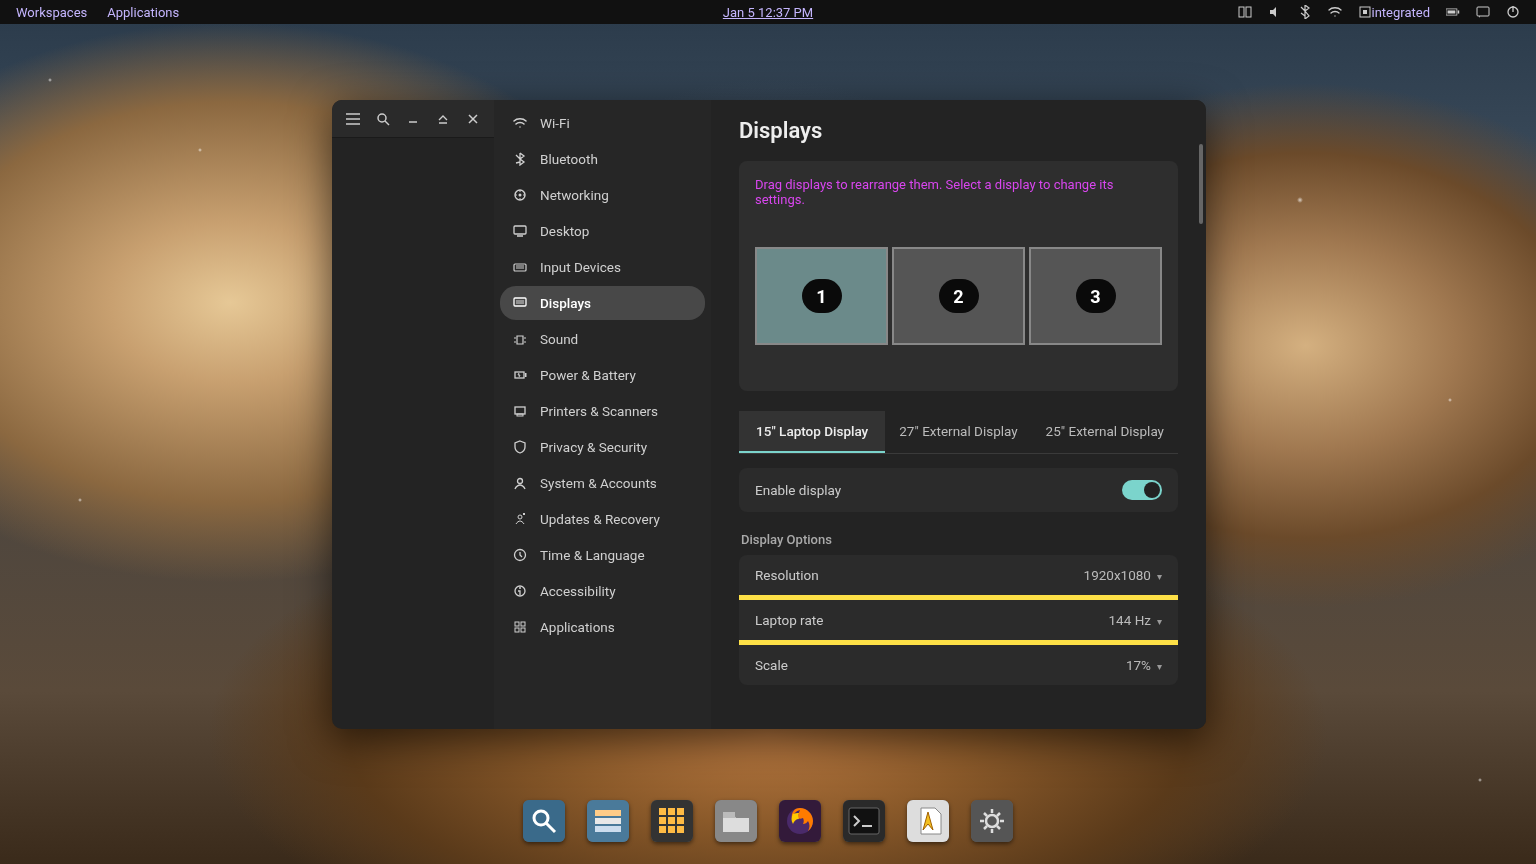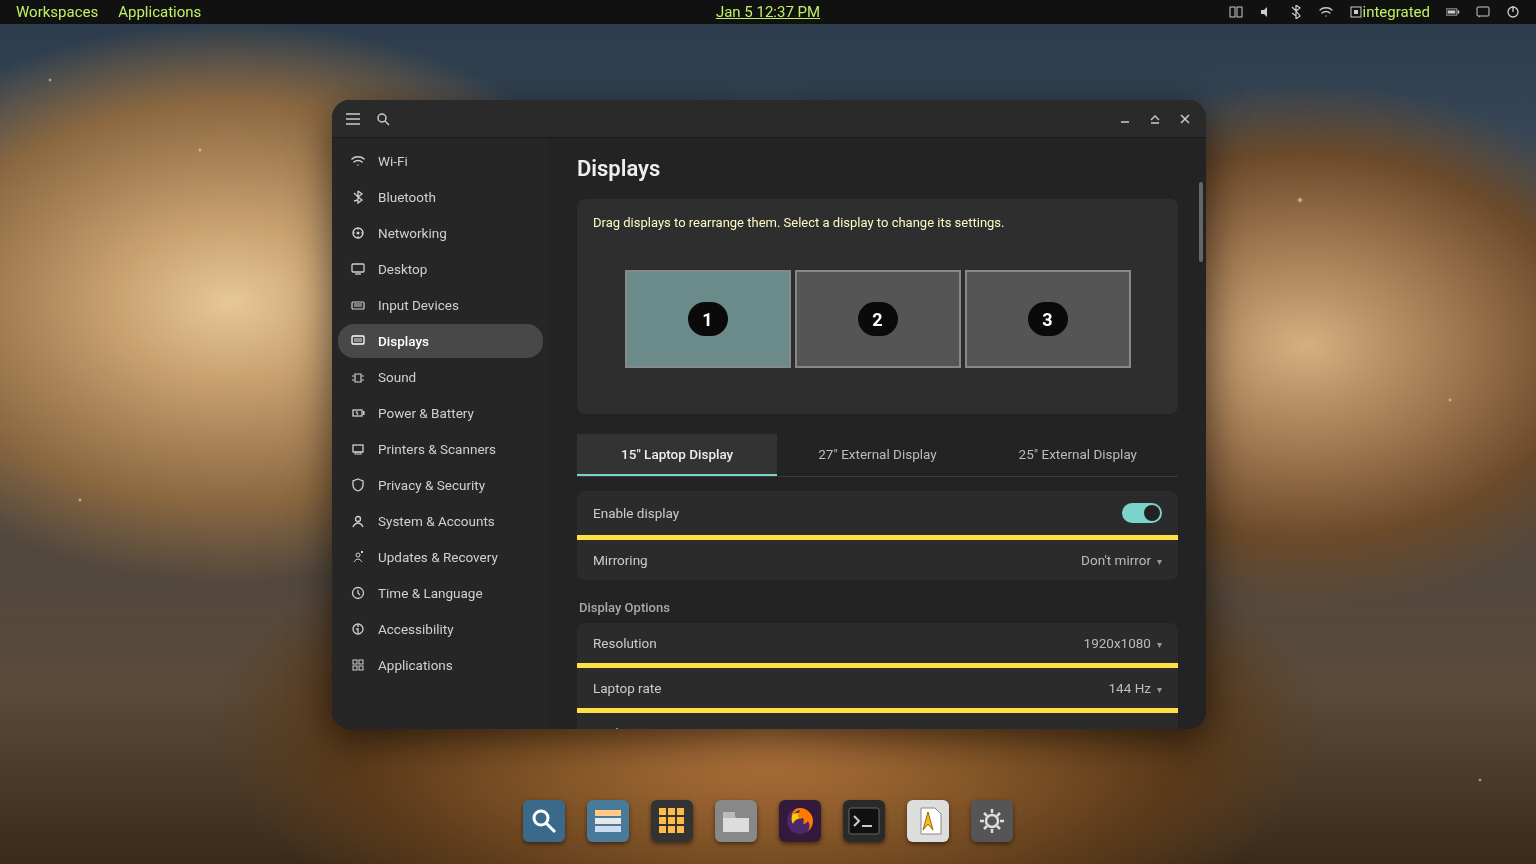--- a/index.html
+++ b/index.html
@@ -37,41 +37,41 @@
 }
 
 
 .top-panel {
   position: absolute;
   top: 0; left: 0; right: 0;
   height: 24px;
   background: #111;
   display: flex;
   align-items: center;
-  font-size: 15px;
-  color: #bef264;
+  font-size: 13px;
+  color: #c4b5fd;
   z-index: 10;
 }
 .panel-left { display:flex; gap:20px; padding-left:16px; }
 .panel-center { position:absolute; left:50%; transform:translateX(-50%);text-decoration:underline; }
 .panel-right { margin-left:auto; display:flex; gap:16px; align-items:center; padding-right:16px; }
 .panel-item { cursor:pointer; }
 .tray-icon { width:14px; height:14px; display:inline-flex; align-items:center; justify-content:center; }
 .integrated { display:flex; align-items:center; }
 
 
 .window {
   position: absolute;
   left: 332px; top: 100px;
   width: 874px; height: 629px;
   background: #232323;
-  border-radius: 18px;
+  border-radius: 10px;
   box-shadow: 0 10px 40px rgba(0,0,0,.6);
   display: flex;
-  flex-direction: column;
+  flex-direction: row;
   overflow: hidden;
   z-index: 5;
 }
 .titlebar {
   height: 38px;
   display:flex; align-items:center;
   padding: 0 6px;
   background: #2a2a2a;
   border-bottom: 1px solid #1a1a1a;
 }
@@ -110,21 +110,21 @@
   padding: 8px 28px 20px 28px;
   position:relative;
 }
 .main h1 { font-size:22px; font-weight:600; color:#eee; margin:10px 0 18px; }
 .arrange-box {
   background:#2e2e2e;
   border-radius:8px;
   padding:16px;
   margin-bottom:20px;
 }
-.arrange-hint { font-size:13px; color:#fef9c3; margin-bottom:40px; }
+.arrange-hint { font-size:13px; color:#d946ef; margin-bottom:40px; }
 .monitors { display:flex; gap:4px; justify-content:center; margin-bottom:30px; }
 .monitor {
   width:166px; height:98px;
   background:#555;
   border:2px solid #888;
   display:flex; align-items:center; justify-content:center;
   cursor:grab;
 }
 .monitor.selected { background:#6b8a8a; }
 .monitor-badge {
@@ -464,27 +464,20 @@
           <div class="tab active">15" Laptop Display</div>
           <div class="tab">27" External Display</div>
           <div class="tab">25" External Display</div>
         </div>
 
       <div class="group">
         <div class="row">
           <span class="row-label">Enable display</span>
           <span class="toggle"></span>
         </div>
-        <div class="row">
-          <span class="row-label">Mirroring</span>
-          <span class="row-val">
-            <span>Don't mirror</span>
-            <span class="caret-down"></span>
-          </span>
-        </div>
       </div>
 
       <div class="section-title">Display Options</div>
 
       <div class="group">
         <div class="row">
           <span class="row-label">Resolution</span>
           <span class="row-val">
             <span>1920x1080</span>
             <span class="caret-down"></span>

